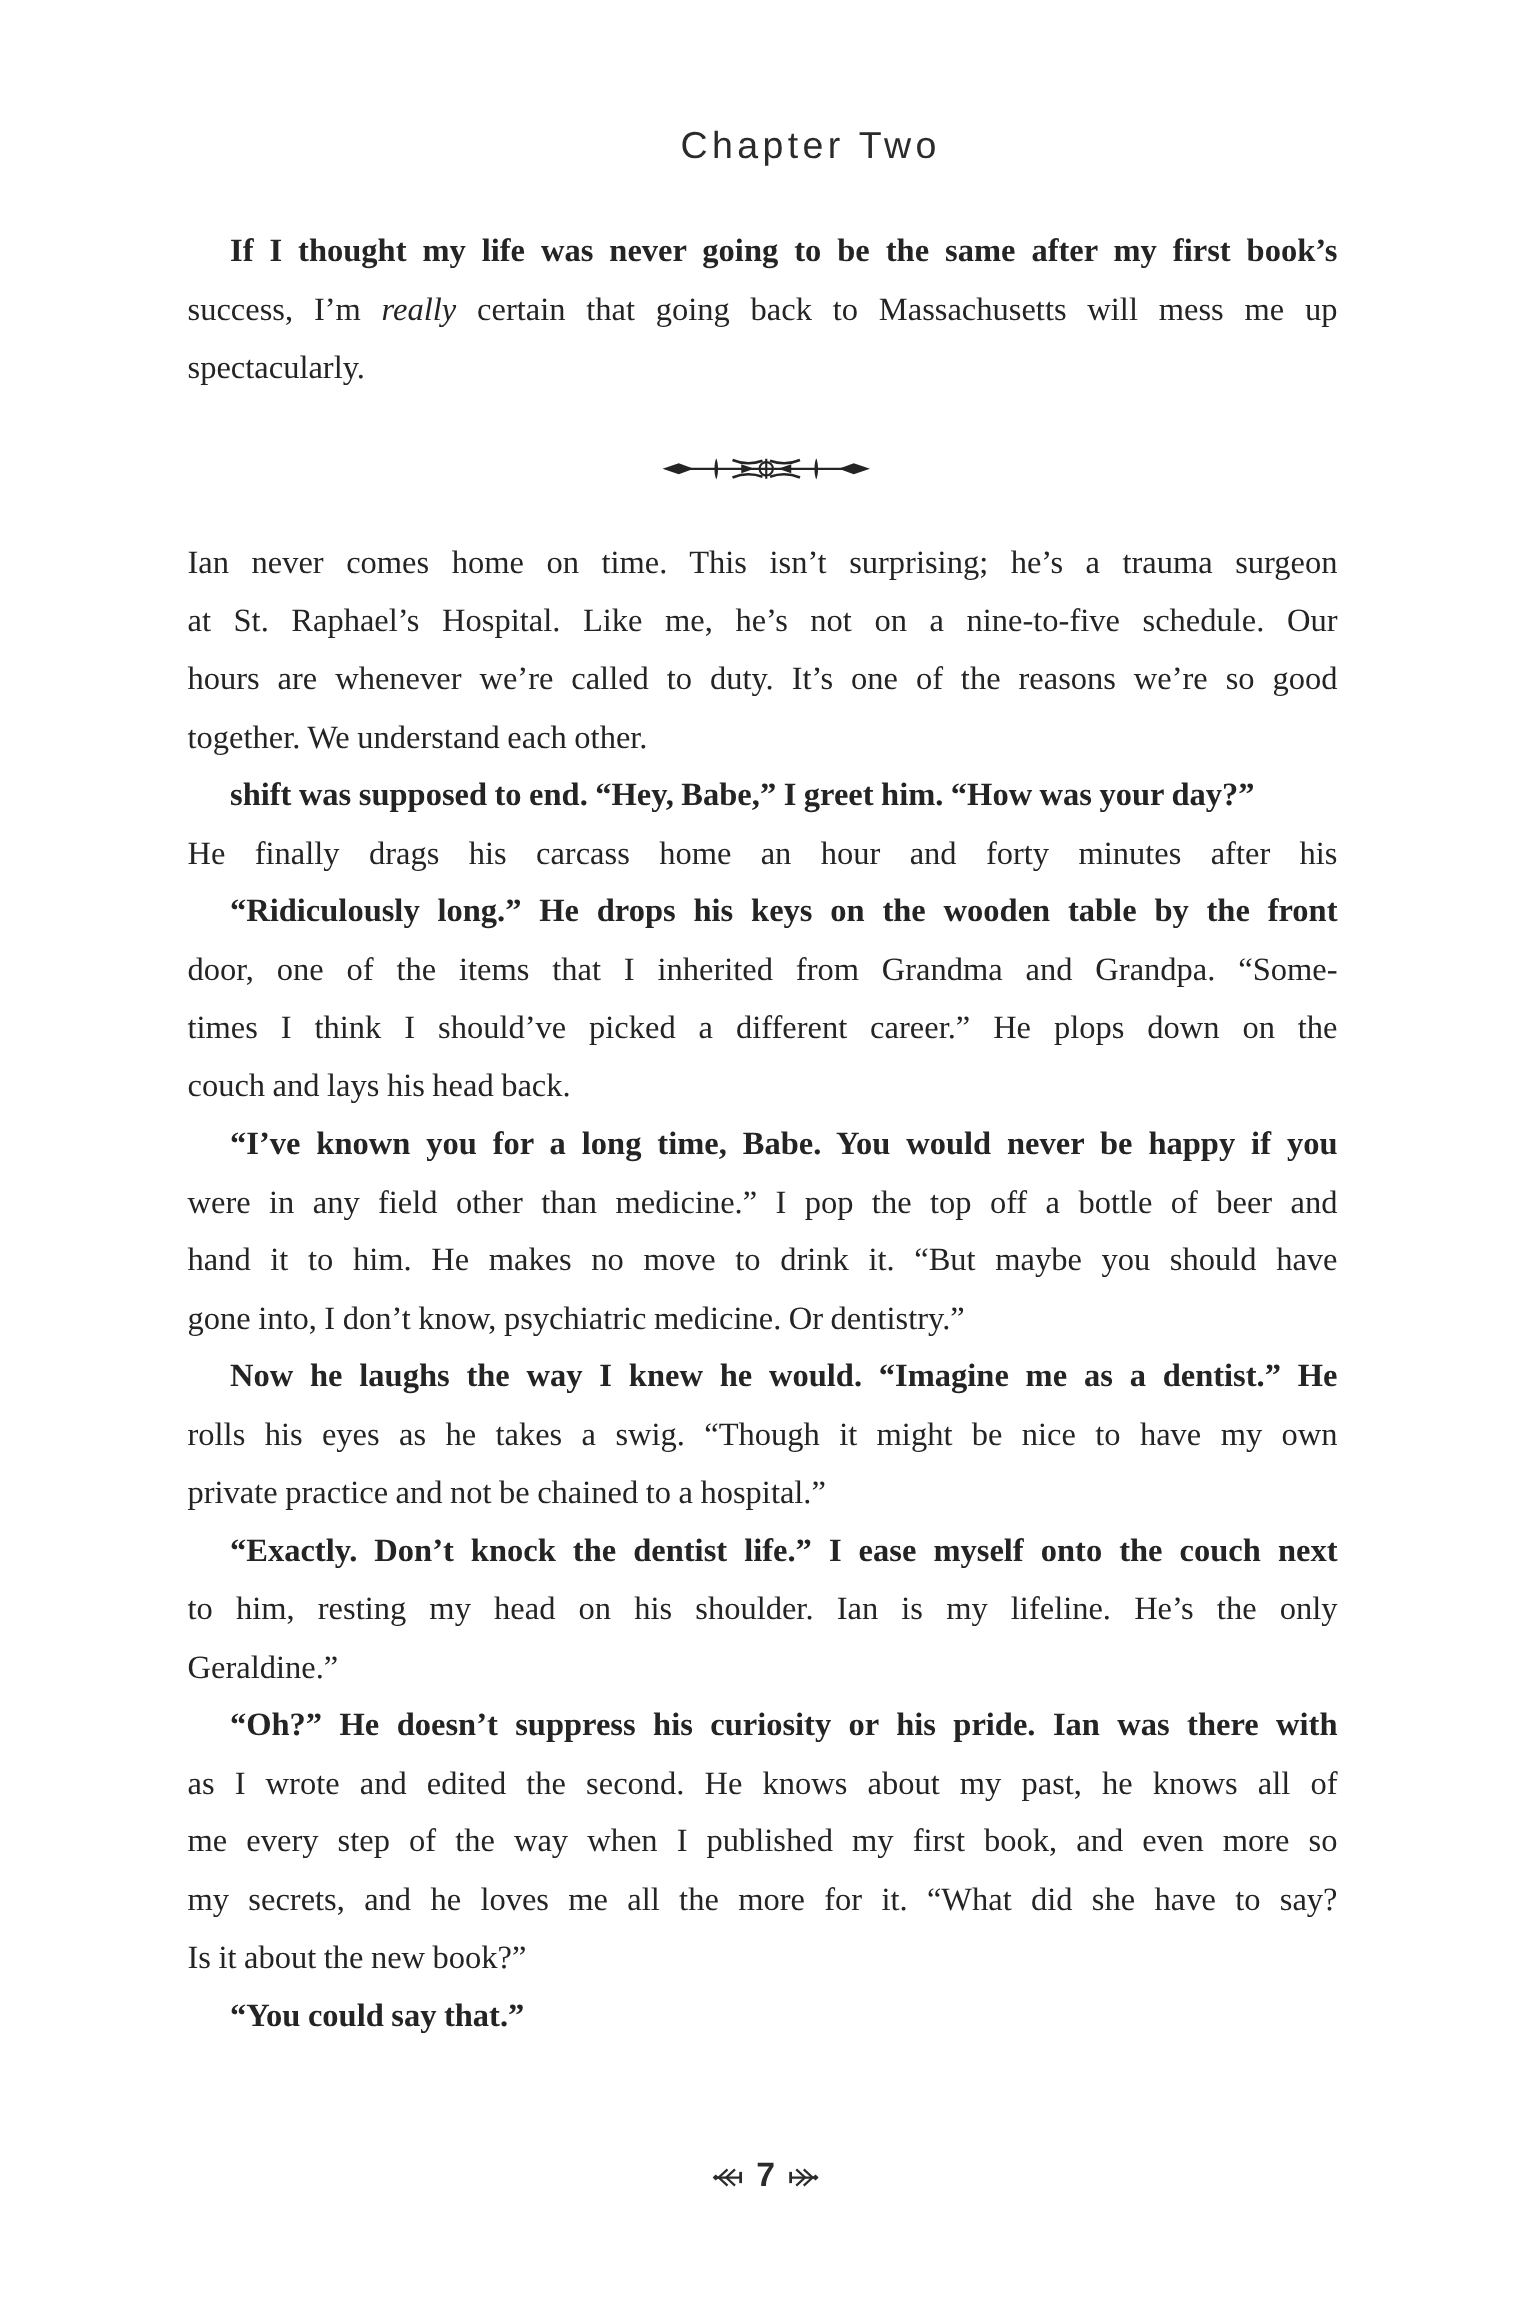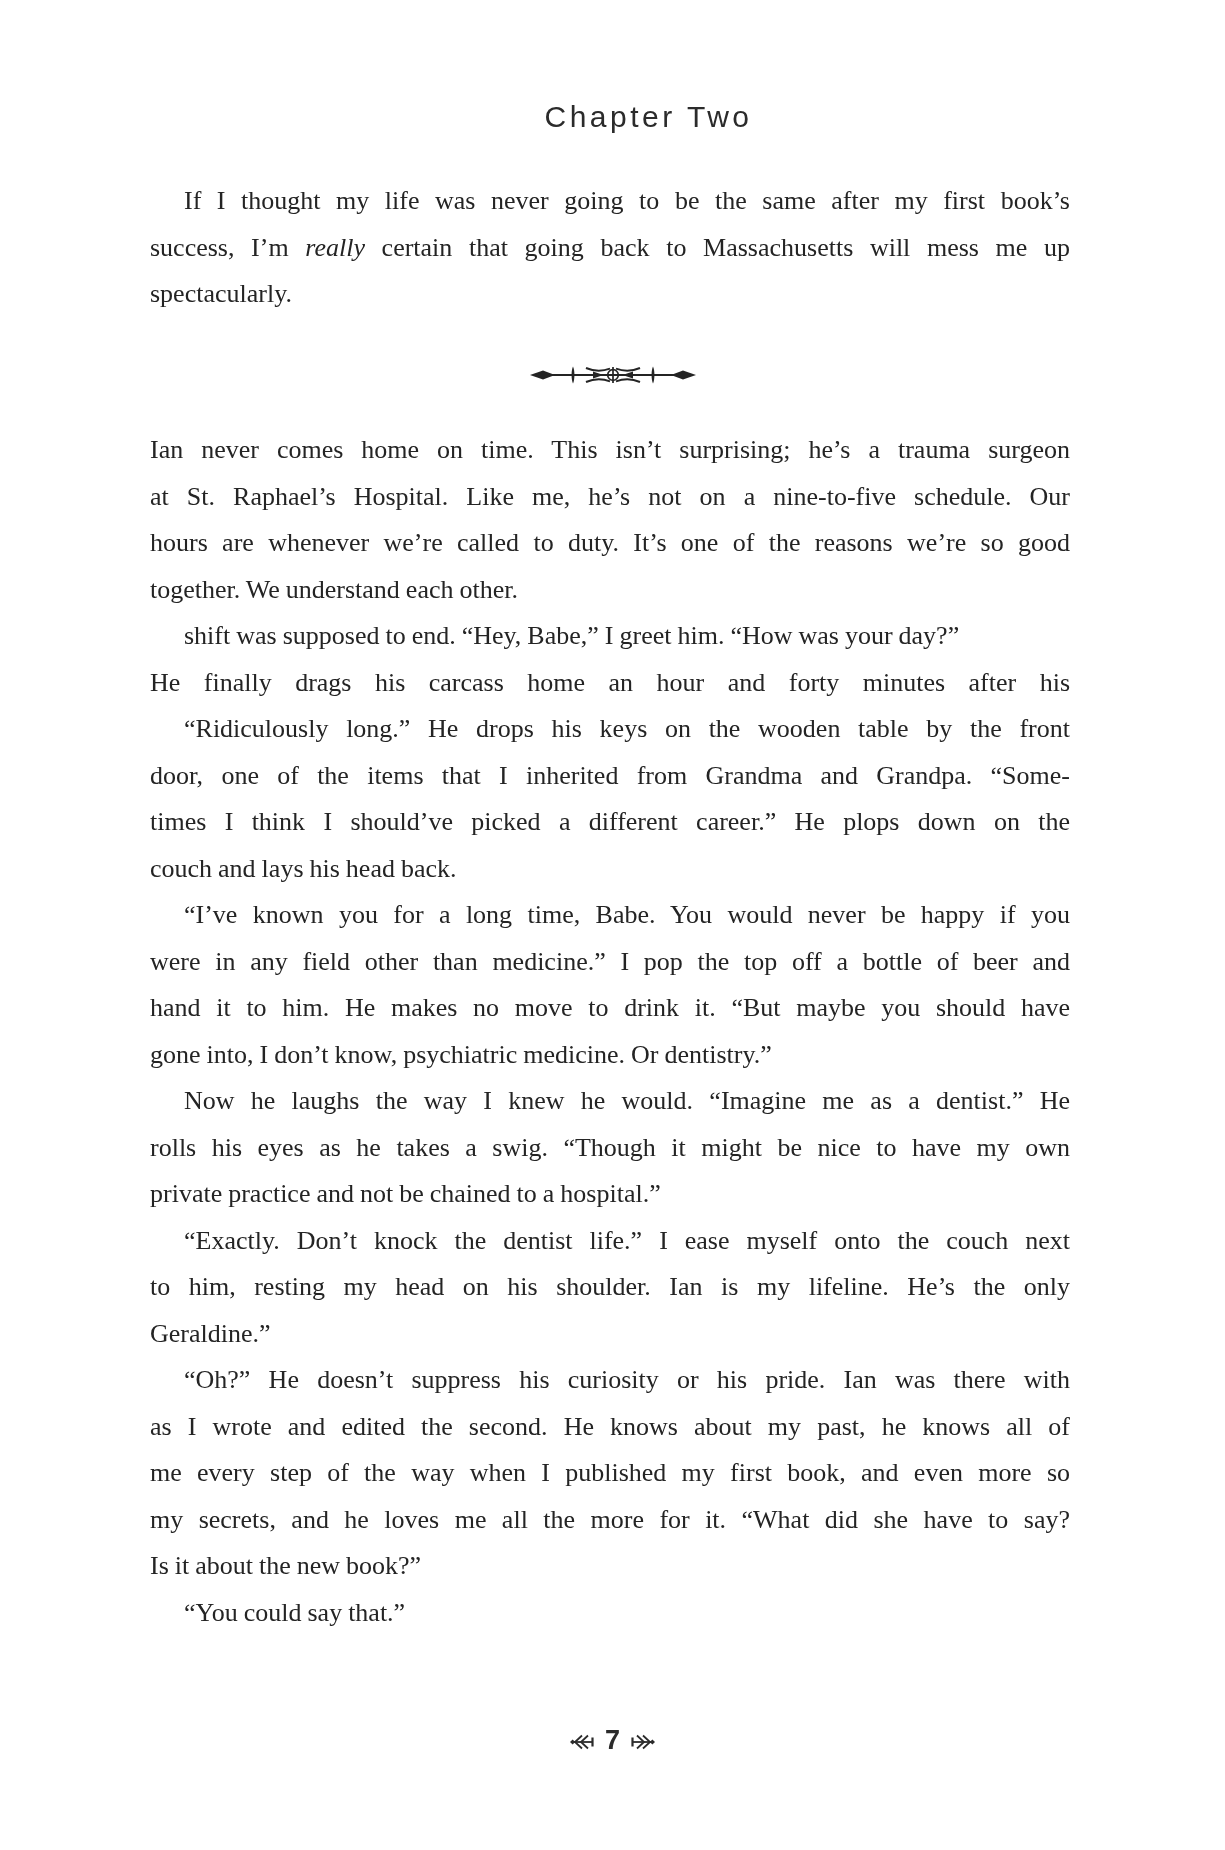--- a/index.html
+++ b/index.html
@@ -34,21 +34,21 @@
     word-spacing: -0.5px;
   }
   .intro-block { top: 178px; }
   .body-block  { top: 427px; }
   .para { margin: 0; }
   .line {
     text-align: justify;
     text-align-last: justify;
   }
   .line.last { text-align-last: left; }
-  .para.indent .line:first-child { padding-left: 34px; }
+  .para.indent .line:first-child { padding-left: 34px; font-weight: bold; }
   em { font-style: italic; }
   .scene-divider {
     position: absolute;
     top: 360px;
     left: 0;
     width: 100%;
     text-align: center;
   }
   .page-footer {
     position: absolute;

